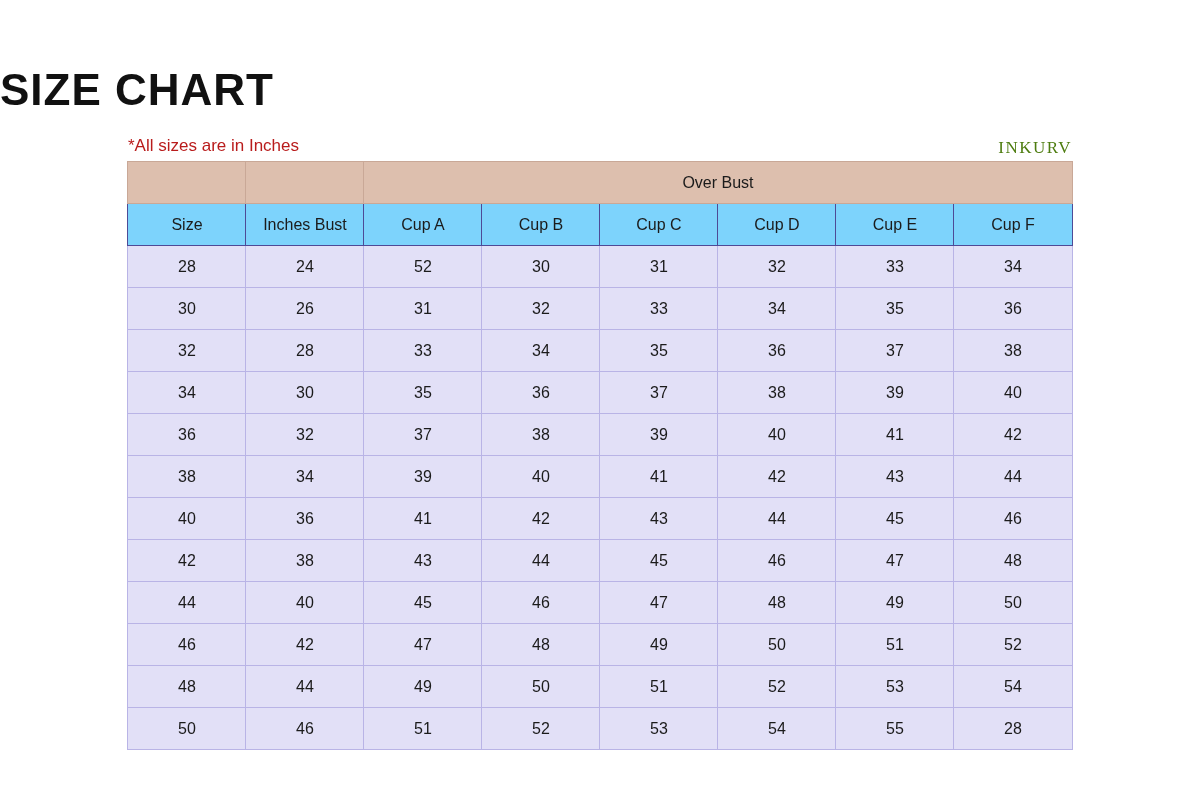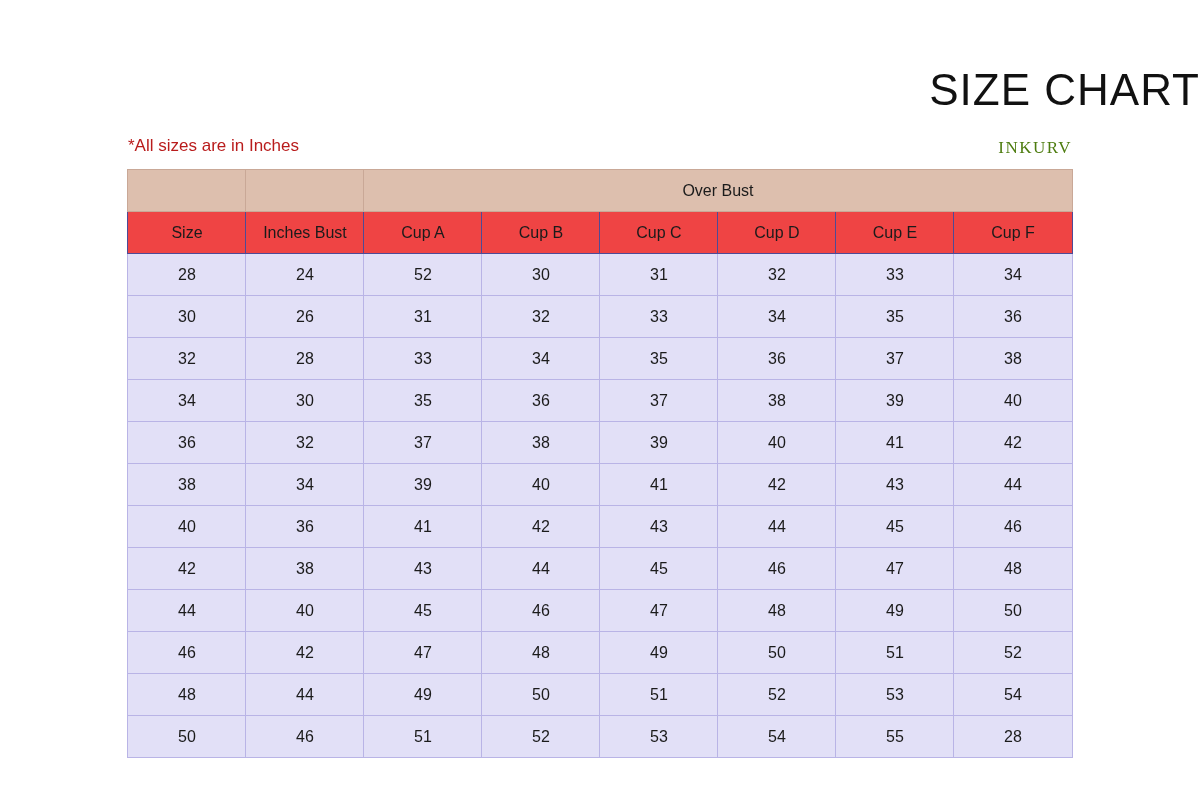--- a/index.html
+++ b/index.html
@@ -14,23 +14,23 @@
     color: #1a1a1a;
     overflow: hidden;
   }
   .page {
     position: relative;
     width: 1200px;
     height: 800px;
     box-sizing: border-box;
   }
   .title {
-    text-align: right;
+    text-align: left;
     font-size: 44px;
-    font-weight: normal;
+    font-weight: bold;
     letter-spacing: 1px;
     color: #111111;
     margin: 0;
     padding-top: 66px;
     line-height: 1.1;
   }
   .subbar {
     position: relative;
     width: 944px;
     margin: 22px auto 0 auto;
@@ -49,21 +49,21 @@
     right: 0;
     top: 2px;
     font-size: 17px;
     letter-spacing: 1.5px;
     color: #4d7c0f;
     font-family: "Liberation Serif", serif;
     font-weight: normal;
   }
   table.size-chart {
     width: 944px;
-    margin: 9px auto 0 auto;
+    margin: 1px auto 0 auto;
     border-collapse: collapse;
     table-layout: fixed;
   }
   table.size-chart td, table.size-chart th {
     border: 1px solid #b9b4e6;
     text-align: center;
     font-size: 16px;
     font-weight: normal;
     color: #1b1b1b;
     height: 41px;
@@ -76,21 +76,21 @@
   }
   .grp-overbust {
     background: #ddbfae;
     border-color: #c9a897 !important;
     font-weight: bold;
     font-size: 17px;
     color: #141414;
   }
   
   .col-head {
-    background: #ef4444;
+    background: #7dd3fc;
     color: #ffffff;
     font-weight: bold;
     font-size: 17px;
     border-color: #4e4a96 !important;
     height: 40px;
   }
   
   .cell {
     background: #e2e0f7;
   }

